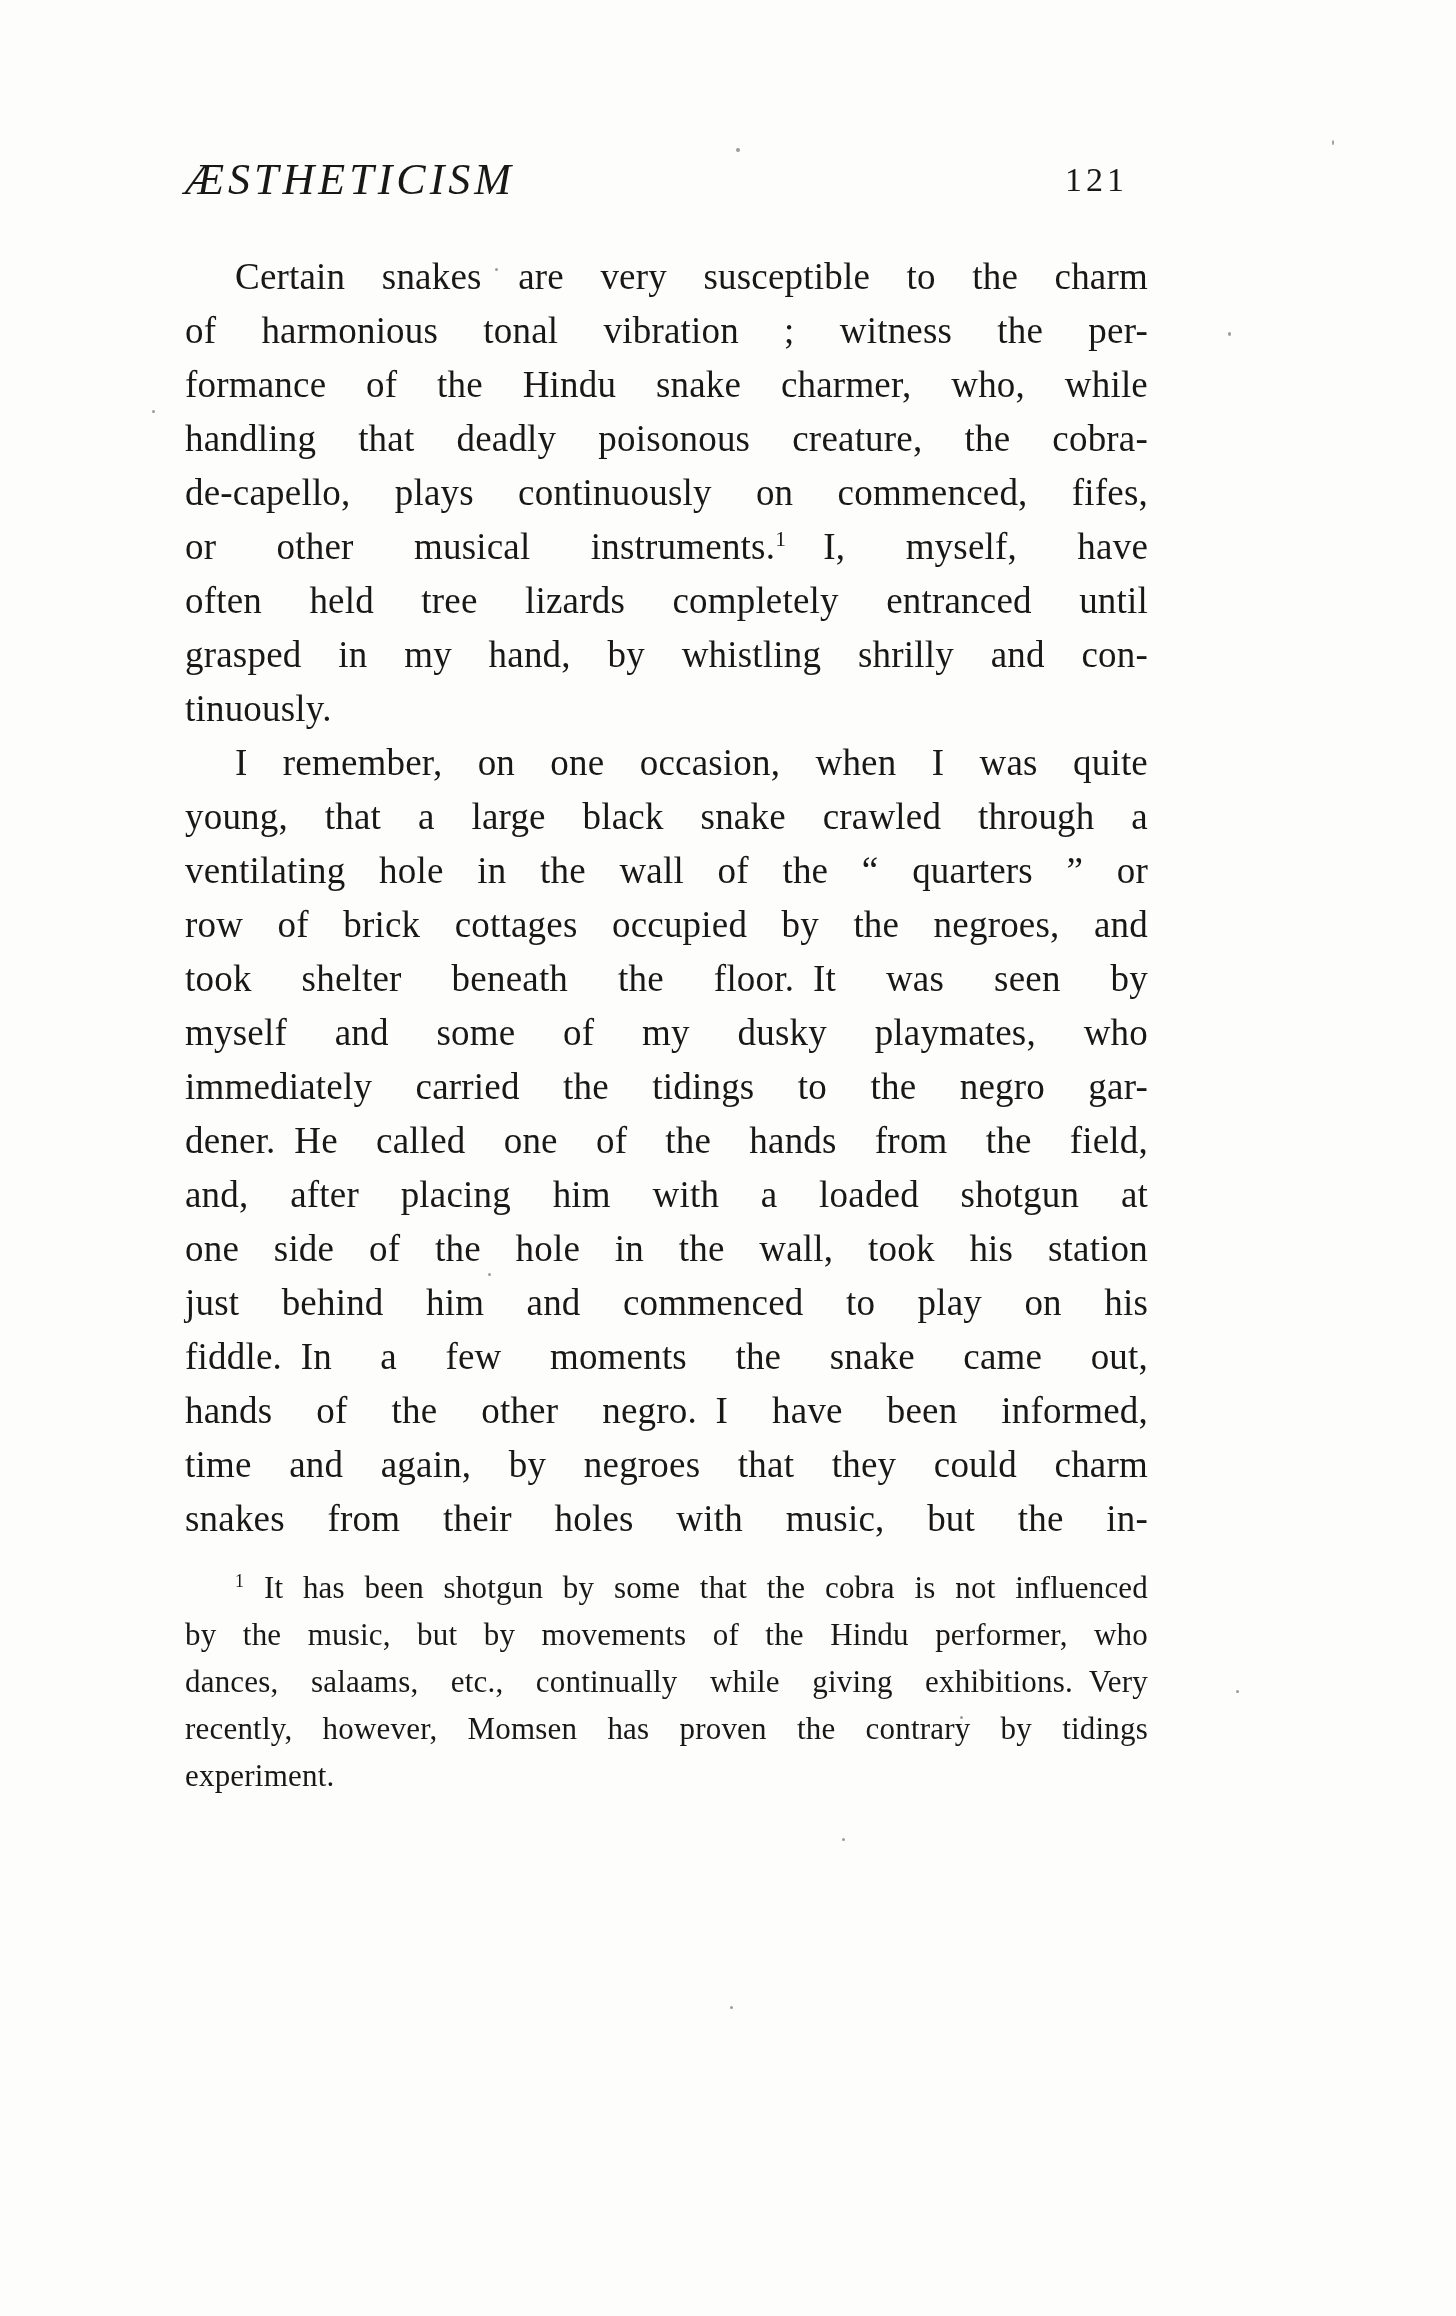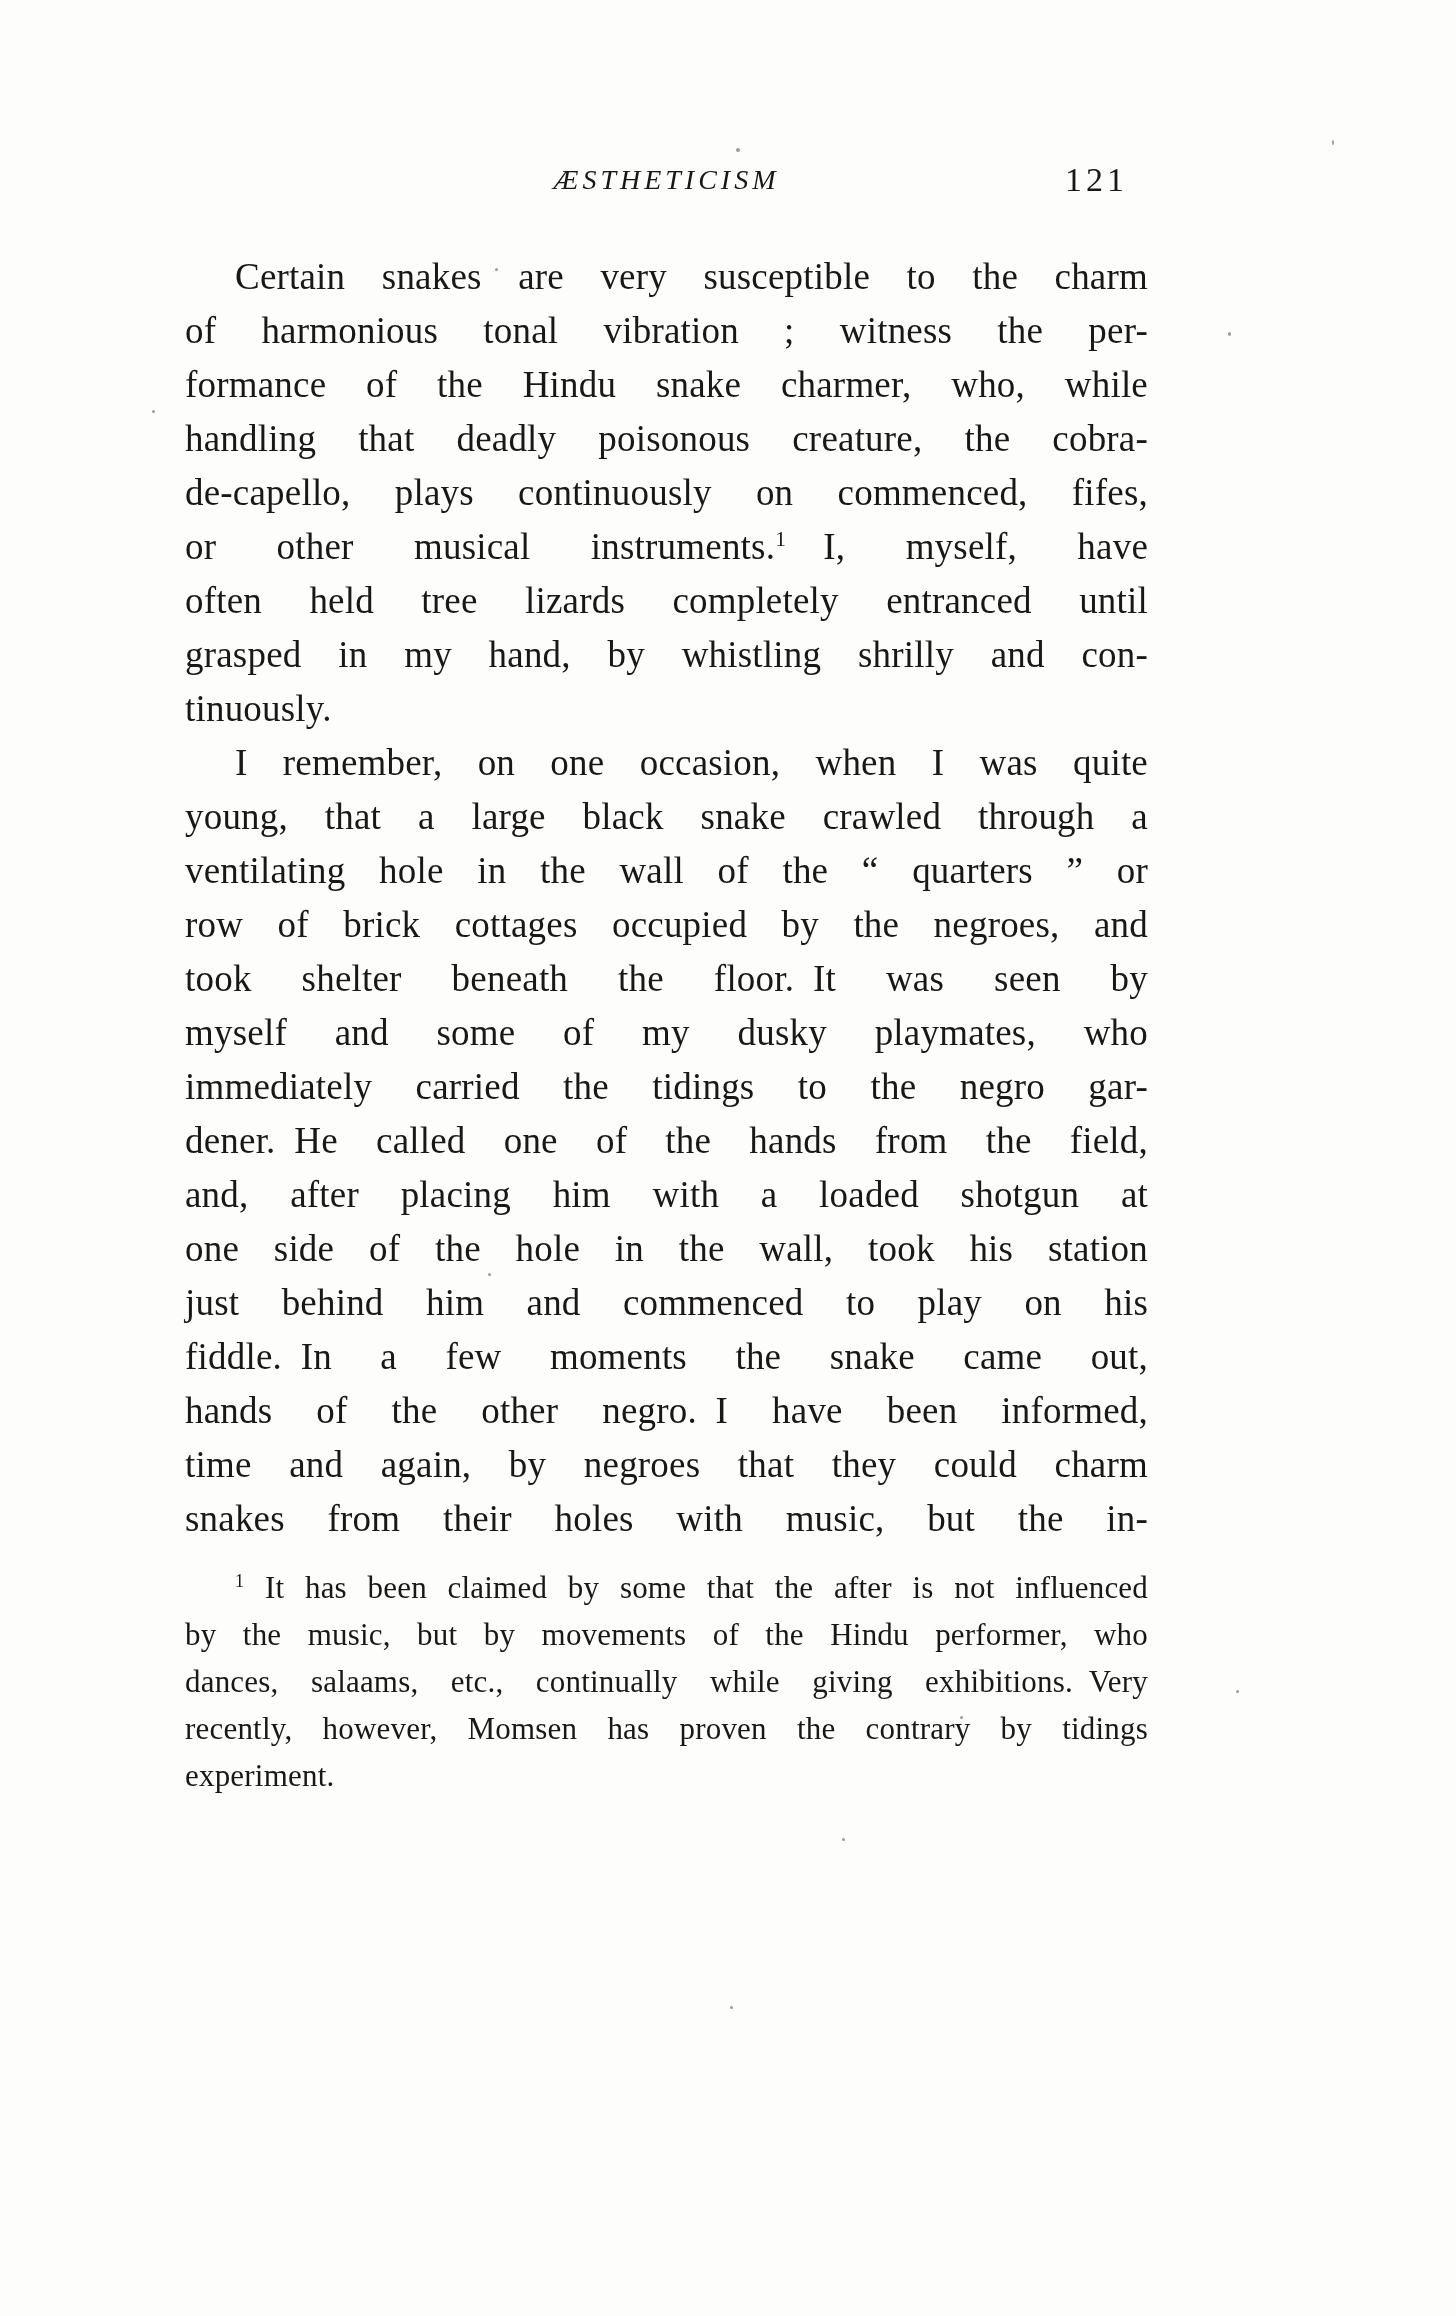--- a/index.html
+++ b/index.html
@@ -24,23 +24,22 @@
   }
   .running-head {
     position: relative;
     height: 44px;
     line-height: 44px;
   }
   .head-title {
     position: absolute;
     left: 0;
     right: 0;
-    text-align: center;
     font-style: italic;
-    font-size: 28px;
+    font-size: 44px;
     letter-spacing: 4px;
   }
   .head-pagenum {
     position: absolute;
     right: 20px;
     top: 0;
     font-size: 34px;
     letter-spacing: 4px;
   }
   .body-text {
@@ -118,21 +117,21 @@
         <div class="bl">just behind him and commenced to play on his</div>
         <div class="bl">fiddle. In a few moments the snake came out,</div>
         <div class="bl">hands of the other negro. I have been informed,</div>
         <div class="bl">time and again, by negroes that they could charm</div>
         <div class="bl">snakes from their holes with music, but the in-</div>
       </div>
 
     </div>
 
     <div class="footnote">
-      <div class="bl ind"><sup>1</sup><span> It has been claimed by some that the after is not influenced</span></div>
+      <div class="bl ind"><sup>1</sup><span> It has been shotgun by some that the cobra is not influenced</span></div>
       <div class="bl">by the music, but by movements of the Hindu performer, who</div>
       <div class="bl">dances, salaams, etc., continually while giving exhibitions. Very</div>
       <div class="bl">recently, however, Momsen has proven the contrary by tidings</div>
       <div class="bl flush">experiment.</div>
     </div>
 
   </div>
 
   <div class="speck" style="left:736px; top:148px; width:4px; height:4px;"></div>
   <div class="speck" style="left:495px; top:268px; width:3px; height:3px;"></div>

